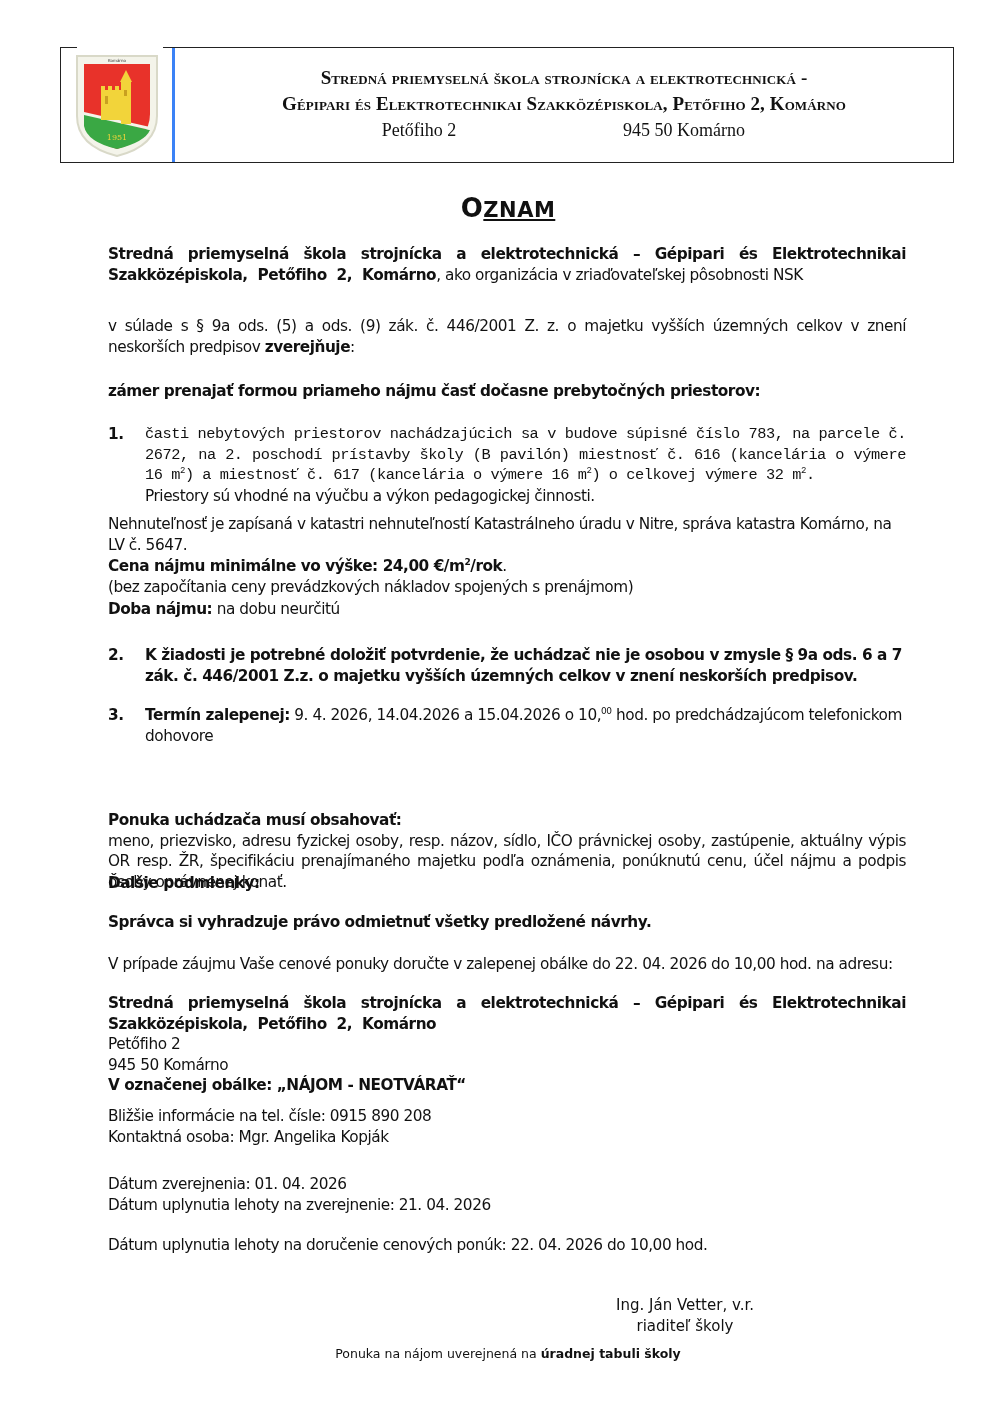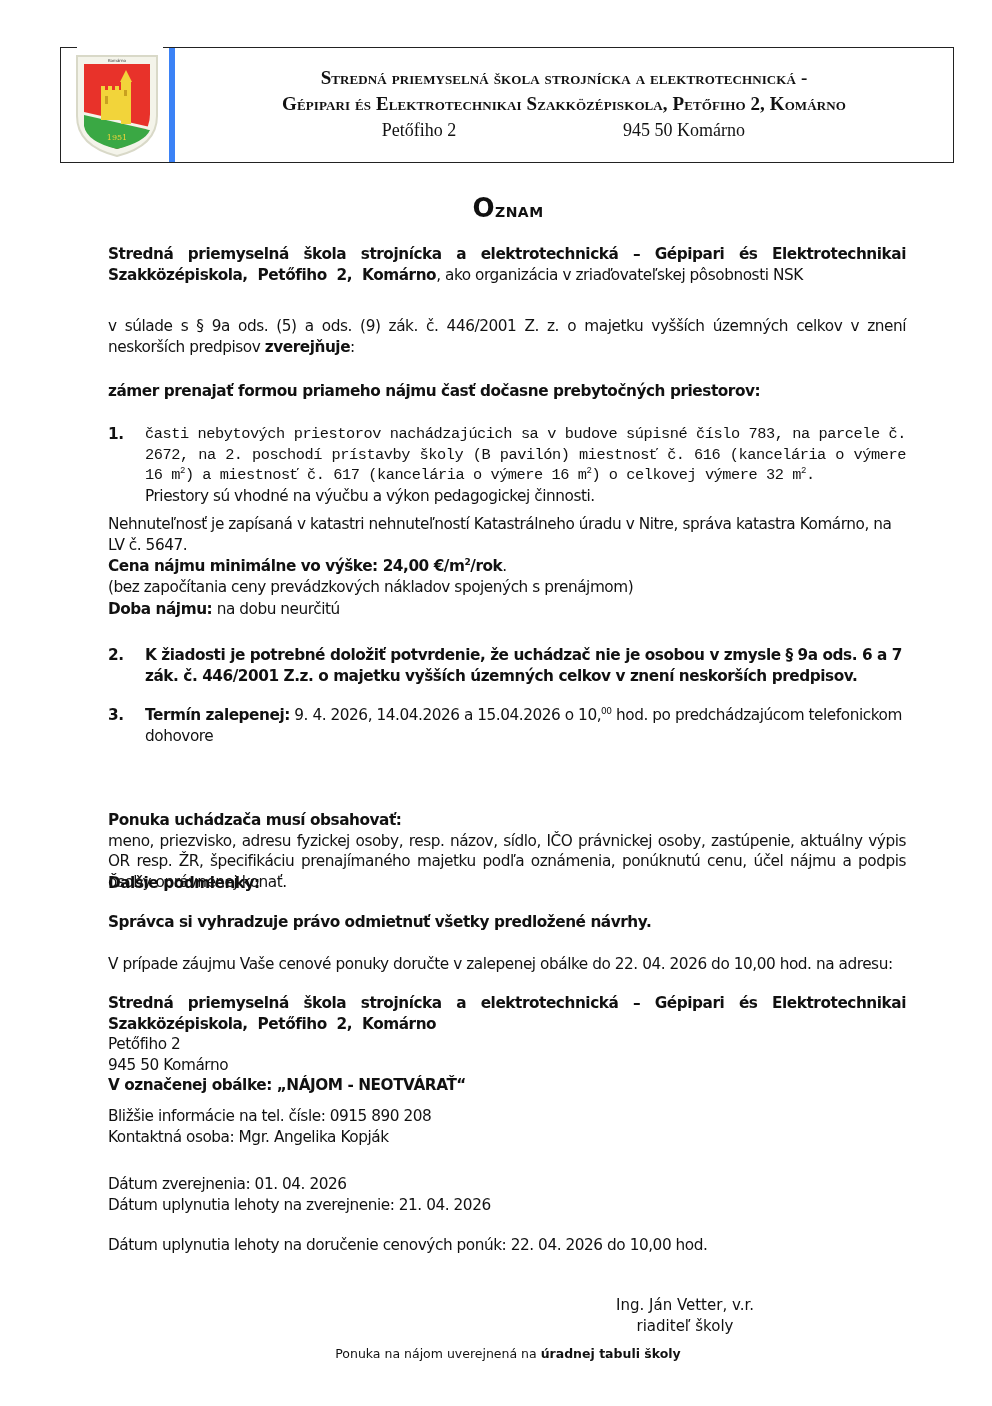--- a/index.html
+++ b/index.html
@@ -1,35 +1,35 @@
 <!DOCTYPE html>
 <html><head>
 <meta charset="utf-8">
 <style>
   html, body { margin:0; padding:0; background:#ffffff; }
   body { width:992px; height:1406px; position:relative; overflow:hidden; color:#111; font-family:"DejaVu Sans", sans-serif; }
   .page { position:absolute; left:0; top:0; width:992px; height:1406px; }
 
   
   .hdr { position:absolute; left:60px; top:47px; width:894px; height:116px; border:1px solid #222; box-sizing:border-box; display:flex; }
-  .hdr .logo-cell { width:114px; border-right:6px solid #3b82f6; box-sizing:border-box; position:relative; }
+  .hdr .logo-cell { width:114px; border-right:3px solid #3b82f6; box-sizing:border-box; position:relative; }
   .hdr .logo-cell .top-gap { position:absolute; top:-1px; left:16px; width:86px; height:2px; background:#fff; }
   .hdr .txt-cell { flex:1; text-align:center; font-family:Liberation Serif, serif; color:#111; padding-top:17px; }
   .hdr .l1, .hdr .l2 { font-weight:bold; font-size:19px; line-height:26px; letter-spacing:0.1px; }
   .hdr .sc { font-variant: small-caps; }
   .hdr .l3 { font-size:18px; line-height:26px; margin-top:0px; display:flex; justify-content:center; gap:0; }
   .hdr .l3 .street { display:inline-block; width:270px; text-align:center; margin-left:-30px; }
   .hdr .l3 .city { display:inline-block; width:260px; text-align:center; }
 
   .logo { position:absolute; left:14px; top:6px; width:84px; height:104px; }
 
   
   .title { position:absolute; left:0; top:193px; width:1016px; text-align:center; font-weight:bold; font-size:26px; font-family:"DejaVu Sans", sans-serif; letter-spacing:0.5px; }
   .title .big { font-size:26px; }
-  .title .small { font-size:14px; }
+  .title .small { font-size:21px;text-decoration:underline; }
 
   .blk { position:absolute; left:108px; width:798px; font-size:15.3px; line-height:20.5px; font-family:"DejaVu Sans", sans-serif; }
   .just { text-align:justify; }
   .b { font-weight:bold; }
   .cond { letter-spacing:-0.45px; }
   sup { font-size:9px; line-height:0; vertical-align:6px; }
 
   .num { position:absolute; left:0; font-weight:bold; }
   .ind { margin-left:37px; }
 

